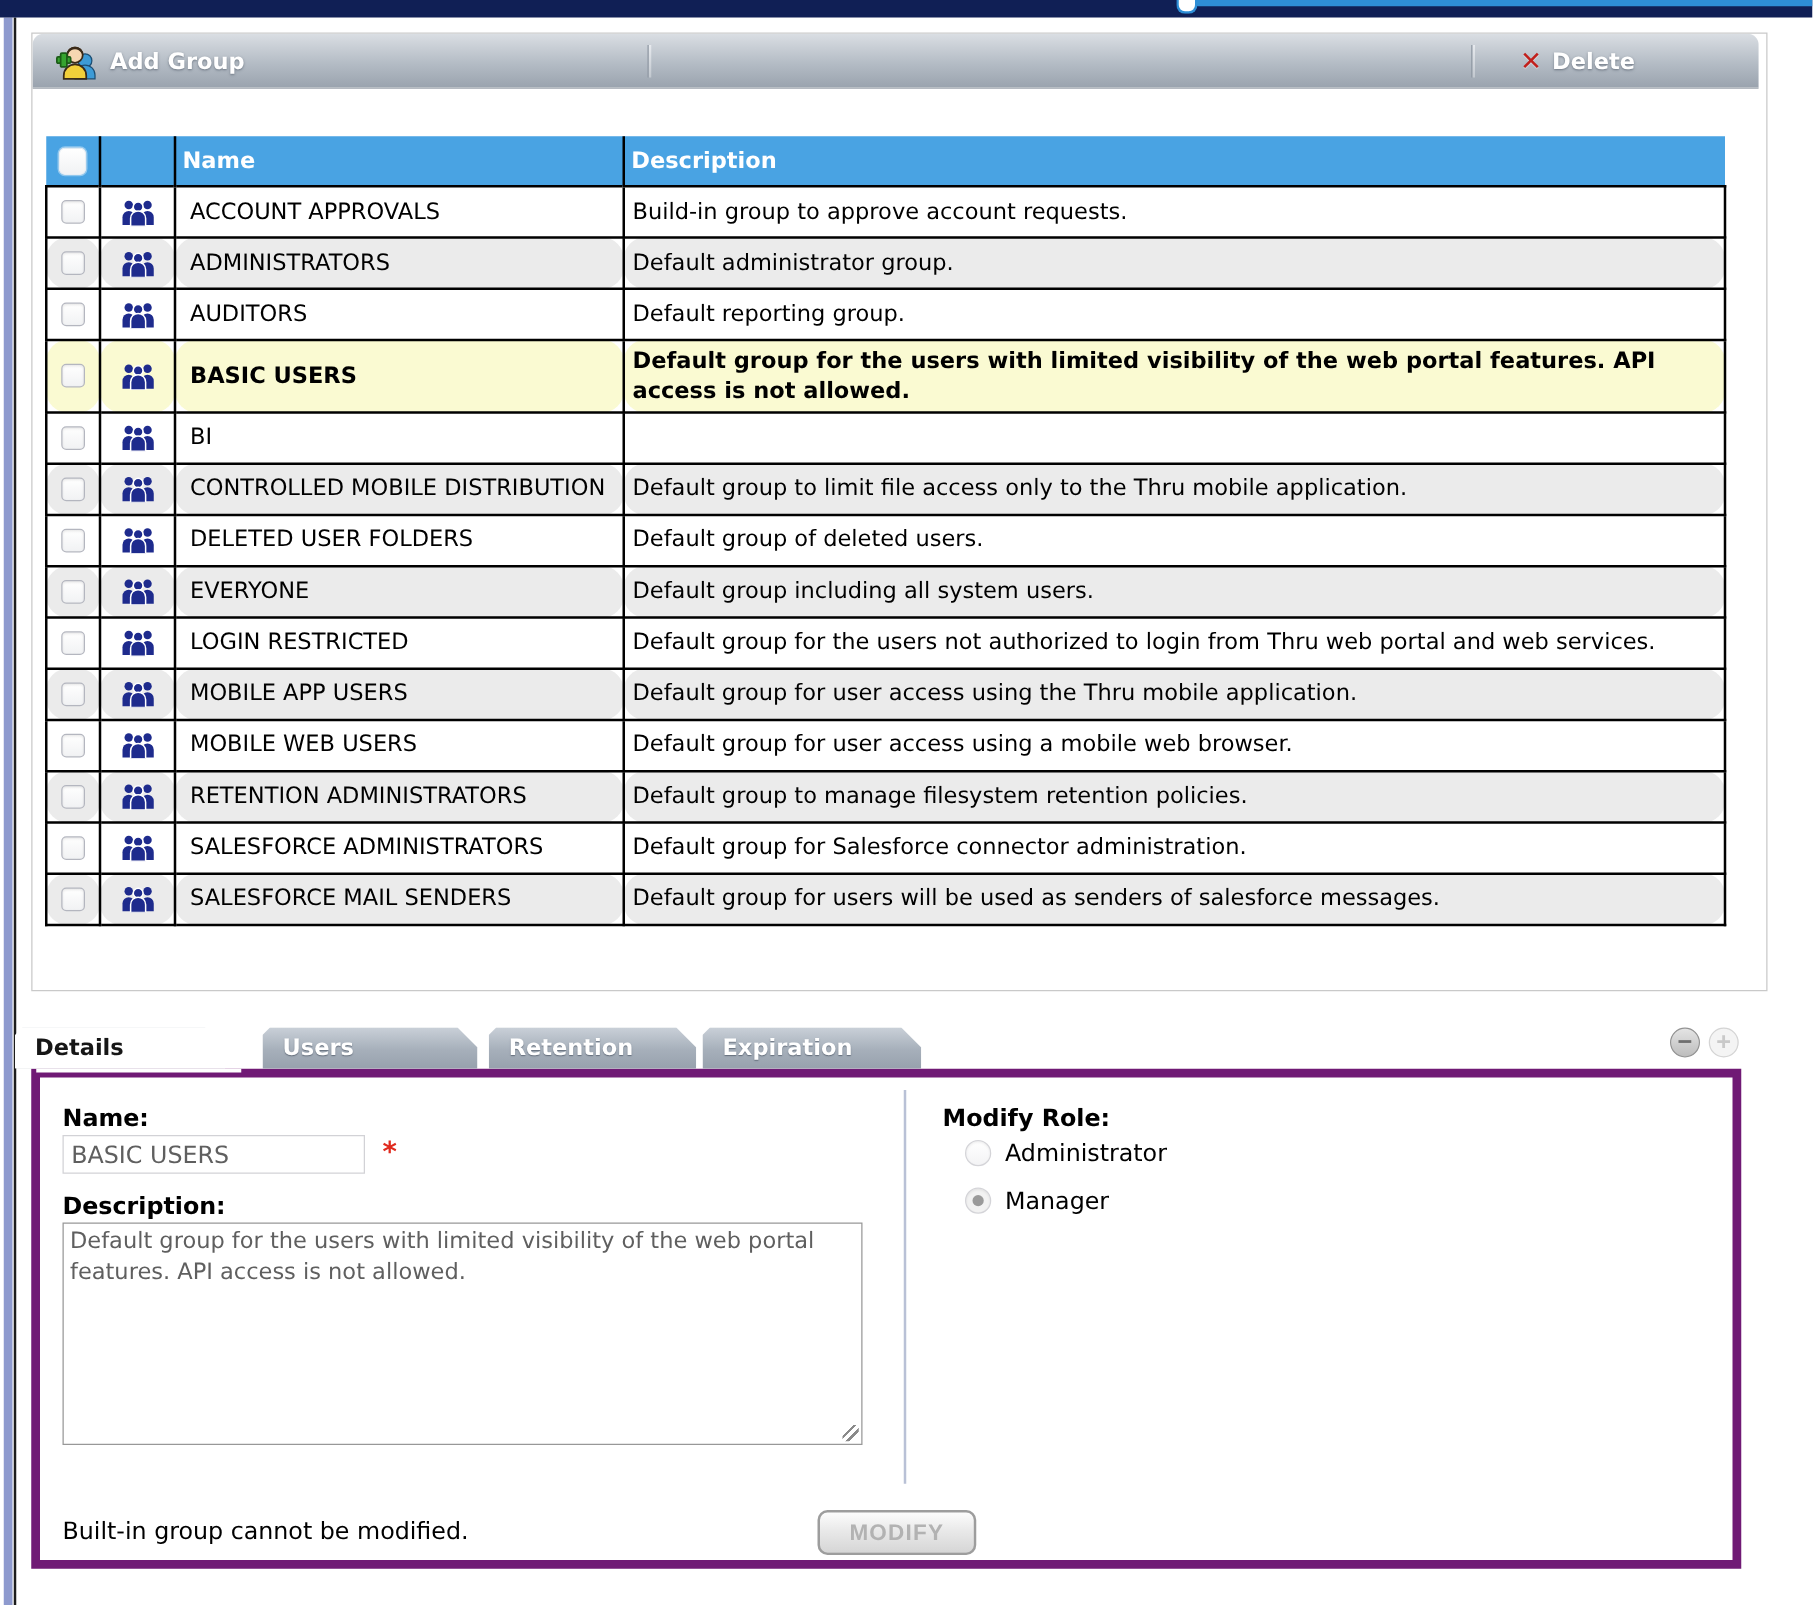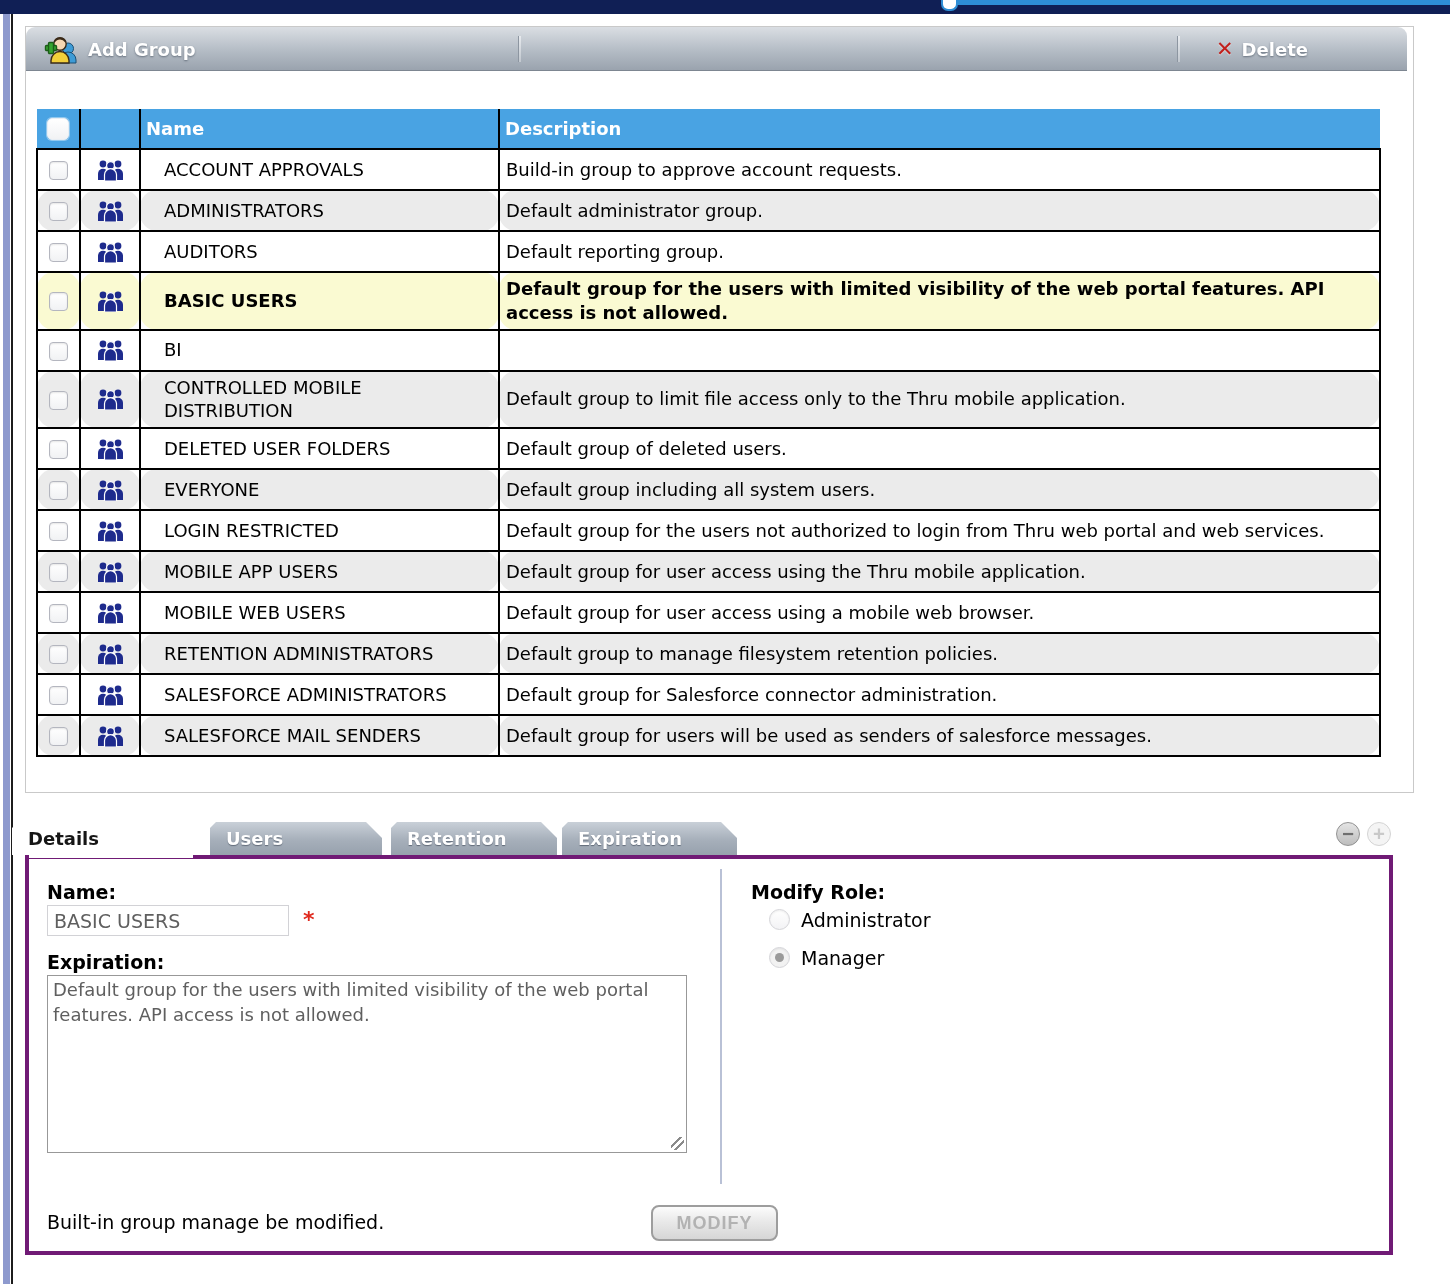--- a/index.html
+++ b/index.html
@@ -39,21 +39,21 @@
   .grid thead th { background:#49a3e3; color:#fff; font-size:18px; font-weight:bold; text-align:left;
     height:40px; padding:0 0 0 5px; border-right:2px solid #000; }
   .grid thead th:last-child { border-right:none; }
   .grid thead th.thc { text-align:center; padding:0; }
   .grid tbody td { border:2px solid #000; vertical-align:middle; font-size:18px; line-height:1.32;
     background:#fff; height:41px; }
   .grid tbody tr.odd td { background:#ebebeb;border-radius:17px; }
   .grid tbody tr.sel td { background:#fafad2; font-weight:bold; }
   .c-check { text-align:center; }
   .c-icon  { text-align:center; }
-  .c-name  { padding:4px 4px 4px 23px; }
+  .c-name  { padding:4px 4px 4px 11px; }
   .c-desc  { padding:4px 26px 4px 6px; }
   .cb { display:inline-block; width:19px; height:19px; border-radius:4px; background:linear-gradient(#fff,#f1f2f4);
     border:1px solid #b4b6bf; box-shadow:inset 0 1px 2px rgba(0,0,0,.10); vertical-align:middle; cursor:pointer; }
   .cb.hdr { width:22px; height:22px; border-radius:5px; border-color:#e8eef4; box-shadow:0 0 0 1px rgba(255,255,255,.4); }
   .gicon svg { display:block; margin:0 auto; }
 
   
   .tab { position:absolute; top:822px; height:33px; line-height:33px; padding-left:16px;
     font-size:18px; font-weight:bold; color:#fff; text-shadow:0 1px 1px rgba(55,65,80,.6); cursor:pointer;
     background:linear-gradient(#c9d0d8 0%, #a6afba 55%, #97a1ad 100%);
@@ -63,21 +63,21 @@
   .tab-patch { position:absolute; left:29px; top:855px; width:164px; height:3px; background:#fff; z-index:7; }
 
   .round-btn { position:absolute; top:822px; width:24px; height:24px; border-radius:50%;
     font-size:19px; font-weight:bold; text-align:center; line-height:21px; cursor:pointer; z-index:5;
     font-family:"DejaVu Sans Mono","Liberation Mono",monospace; }
   .btn-minus { left:1336px; background:linear-gradient(#e4e4e4,#bdbdbd); border:1px solid #929292; color:#6f6f6f; }
   .btn-plus  { left:1367px; background:#f4f4f4; border:1px solid #d4d4d4; color:#c9c9c9; }
 
   
   .panel { position:absolute; left:25px; top:855px; width:1368px; height:400px;
-    background:#fff; border:4px solid #701a75; z-index:2; }
+    background:#fff; border:7px solid #701a75; z-index:2; }
   .fld-label { position:absolute; font-size:19px; font-weight:bold; color:#000; }
   .lbl-name { left:18px; top:22px; }
   .lbl-desc { left:18px; top:92px; }
   .lbl-role { left:722px; top:22px; }
   .name-input { position:absolute; left:18px; top:46px; width:242px; height:31px;
     border:1px solid #d2d2d6; background:#fff; color:#5f5f5f; font-size:19px;
     font-family:inherit; padding:0 6px; }
   .req { position:absolute; left:274px; top:48px; color:#e02a1e; font-size:22px; font-weight:bold; }
   .desc-area { position:absolute; left:18px; top:116px; width:640px; height:178px;
     border:1px solid #989898; color:#5f5f5f; font-size:18px; line-height:1.38;
@@ -378,21 +378,21 @@
   </div>
 <div class="tab-patch"></div>
 <div class="round-btn btn-minus">−</div>
 <div class="round-btn btn-plus">+</div>
 
 <div class="panel">
   <div class="fld-label lbl-name">Name:</div>
   <input class="name-input" readonly="" value="BASIC USERS" style="">
   <div class="req">*</div>
 
-  <div class="fld-label lbl-desc">Expiration:</div>
+  <div class="fld-label lbl-desc">Description:</div>
   <div class="desc-area">
     <span>Default group for the users with limited visibility of the web portal features. API access is not allowed.</span>
     <span class="grip"></span>
   </div>
 
   <div class="v-divider"></div>
 
   <div class="fld-label lbl-role">Modify Role:</div>
   <div class="roles" id="roles">
       <div class="role-row">
@@ -400,15 +400,15 @@
         <span class="role-label">Administrator</span>
       </div>
       <div class="role-row">
         <span class="radio checked">
           <span class="dot"></span>
         </span>
         <span class="role-label">Manager</span>
       </div>
     </div>
 
-  <div class="note">Built-in group manage be modified.</div>
+  <div class="note">Built-in group cannot be modified.</div>
   <button class="modify-btn" disabled="">MODIFY</button>
 </div>
 
 </body></html>

